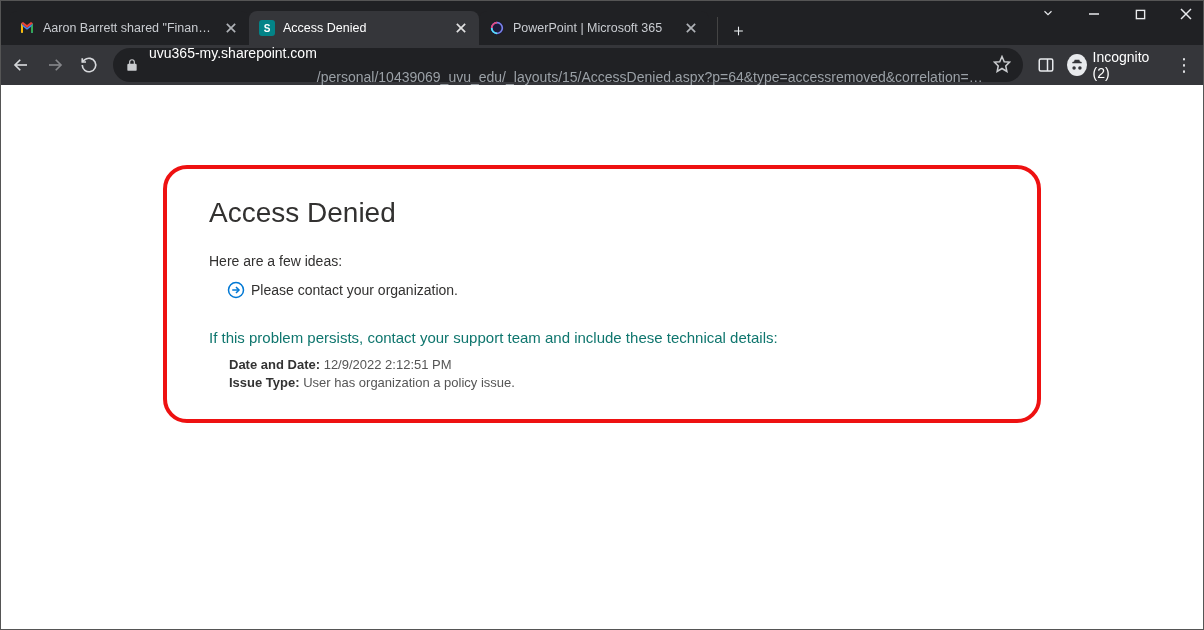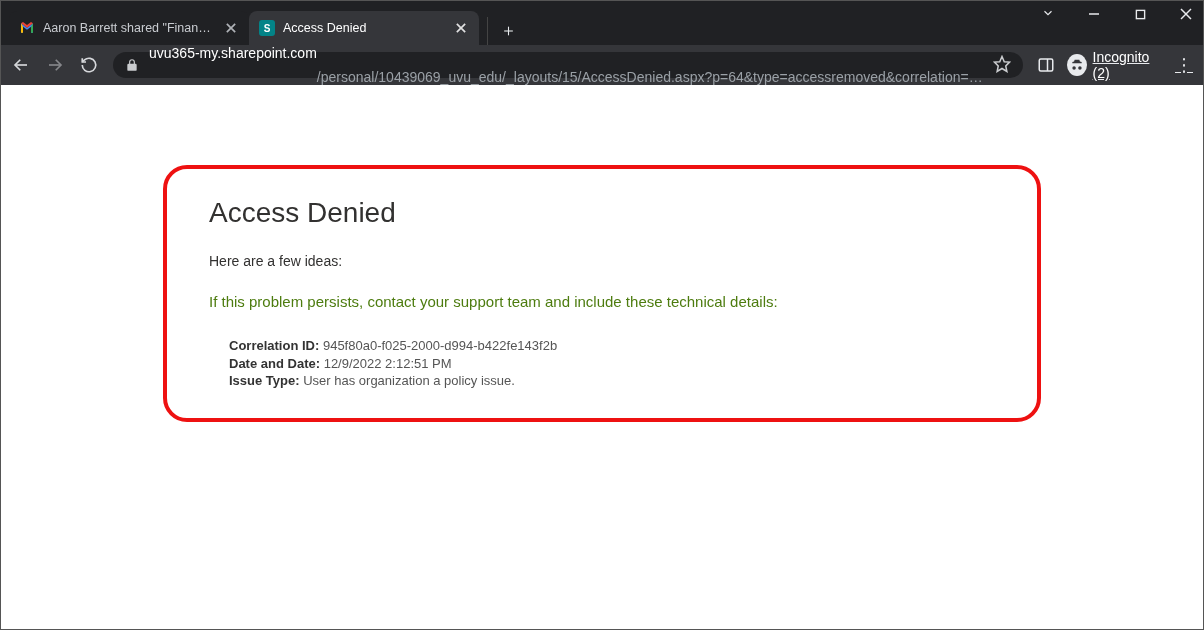--- a/index.html
+++ b/index.html
@@ -23,48 +23,48 @@
     .win-controls { position: absolute; right: 6px; top: 6px; display:flex; gap: 22px; color:#e8eaed; align-items:center;}
     .win-controls span { width: 24px; text-align:center; font-size: 14px; cursor:pointer;}
     .toolbar {
       background: #35363a; height: 40px; display: flex; align-items: center;
       padding: 0 10px; gap: 14px; color:#e8eaed;
     }
     .nav-icons { display:flex; gap: 14px; align-items:center;}
     .nav-icons .ico { width:20px; height:20px; display:flex; align-items:center; justify-content:center; opacity:.9; cursor:pointer;}
     .nav-icons .ico.dim { opacity: .45; cursor:default;}
     .omnibox {
-      flex: 1; background: #202124; border-radius: 20px; height: 26px;
+      flex: 1; background: #202124; border-radius: 20px; height: 34px;
       display:flex; align-items:center; padding: 0 12px; gap: 10px; font-size: 14px;
     }
     .omnibox .lock { width:14px; height:14px; opacity:.85;}
     .omnibox .url-secure { color:#fff; }
     .omnibox .url-rest { color:#9aa0a6;margin-top:24px; }
     .omnibox .star { margin-left:auto; opacity:.85; cursor:pointer;}
-    .right-icons { display:flex; gap: 12px; align-items:center;text-decoration:underline;}
+    .right-icons { display:flex; gap: 12px; align-items:center;}
     .incognito-badge { display:flex; align-items:center; gap:6px; background: transparent; font-size:14px; color:#fff;}
     .incognito-ico {
       width:22px; height:22px; border-radius: 50%; background:#e8eaed; color:#35363a;
       display:flex; align-items:center; justify-content:center;
     }
     .menu-dots { font-size: 18px; cursor:pointer;}
     .panel-ico { width:18px; height:18px; display:flex; align-items:center; justify-content:center; cursor:pointer;}
 
     
     .page { position: relative; padding-top: 80px; }
     .error-box {
       width: 878px; margin: 0 auto; padding: 28px 42px 28px 42px;
       border: 4px solid #e11; border-radius: 24px;
     }
     h1.err-title { font-size: 28px; font-weight: 400; color:#323130; margin-bottom: 24px;}
     .err-msg { font-size: 17px; color:#323130; line-height: 1.45; margin-bottom: 30px;}
-    .ideas-label { font-size: 14px; color:#323130; margin-bottom: 24px;}
+    .ideas-label { font-size: 14px; color:#323130; margin-bottom: 12px;}
     .idea-line { display:flex; align-items:center; gap:6px; margin-left: 18px; margin-bottom: 30px; font-size:14px; color:#323130;}
     .idea-icon { width:18px; height:18px; color:#0078d4;}
-    .persist { font-size: 15px; color:#4d7c0f; margin-bottom: 27px;}
+    .persist { font-size: 15px; color:#0f766e; margin-bottom: 10px;}
     .details { font-size: 13px; color:#555; line-height: 1.35; margin-left: 20px;}
     .details b { color:#333;}
 
     
     .fv-gmail { display:block; }
     .fv-sp { width:16px; height:16px; background:#038387; color:#fff; font-size:10px; font-weight:bold; border-radius:3px; display:flex; align-items:center; justify-content:center;}
     .fv-o365 { width:16px; height:16px; }
 
     .url-wrap { display:flex; overflow:hidden; white-space:nowrap; flex:1;}
   </style>
@@ -111,20 +111,37 @@
           <span class="fv-sp">S</span>
         </span>
       <span class="title">Access Denied</span>
       <span class="close">
           <svg width="10" height="10" viewBox="0 0 12 12">
             <line x1="1" y1="1" x2="11" y2="11" stroke="currentColor" stroke-width="2"></line>
             <line x1="11" y1="1" x2="1" y2="11" stroke="currentColor" stroke-width="2"></line>
           </svg>
         </span>
     </div>
+    <div class="tab">
+      <span class="favicon">
+        <svg class="fv-o365" viewBox="0 0 48 48">
+            <circle cx="24" cy="24" r="20" fill="#1b1b3a"></circle>
+            <path d="M24 8a16 16 0 100 32 16 16 0 000-32z" fill="none" stroke="#7b83eb" stroke-width="5"></path>
+            <path d="M8 24a16 16 0 0116-16" fill="none" stroke="#e8467c" stroke-width="5"></path>
+            <path d="M24 40a16 16 0 01-16-16" fill="none" stroke="#50e6ff" stroke-width="5"></path>
+          </svg>
+      </span>
+      <span class="title">PowerPoint | Microsoft 365</span>
+      <span class="close">
+          <svg width="10" height="10" viewBox="0 0 12 12">
+            <line x1="1" y1="1" x2="11" y2="11" stroke="currentColor" stroke-width="2"></line>
+            <line x1="11" y1="1" x2="1" y2="11" stroke="currentColor" stroke-width="2"></line>
+          </svg>
+        </span>
+    </div>
     <div class="newtab">
       <svg width="14" height="14" viewBox="0 0 24 24" fill="none" stroke="currentColor" stroke-width="2">
           <line x1="12" y1="4" x2="12" y2="20"></line>
           <line x1="4" y1="12" x2="20" y2="12"></line>
         </svg>
     </div>
   </div>
   <div class="toolbar">
     <div class="nav-icons">
       <span class="ico">
@@ -175,20 +192,29 @@
       </div>
       <span class="menu-dots">⋮</span>
     </div>
   </div>
 </div>
 
 <div class="page">
   <div class="error-box">
     <h1 class="err-title">Access Denied</h1>
     <p class="ideas-label">Here are a few ideas:</p>
+    <div class="idea-line">
+      <span class="idea-icon">
+        <svg width="18" height="18" viewBox="0 0 24 24" fill="none" stroke="currentColor" stroke-width="2">
+            <circle cx="12" cy="12" r="10"></circle>
+            <line x1="7" y1="12" x2="16" y2="12"></line>
+            <polyline points="12 8 16 12 12 16"></polyline>
+          </svg>
+      </span>
+      <span>Please contact your organization.</span>
+    </div>
     <p class="persist">If this problem persists, contact your support team and include these technical details:</p>
     <div class="details">
-      <div><b>Correlation ID:</b> <span>945f80a0-f025-2000-d994-b422fe143f2b</span></div>
       <div><b>Date and Date:</b> <span>12/9/2022 2:12:51 PM</span></div>
       <div><b>Issue Type:</b> <span>User has organization a policy issue.</span></div>
     </div>
   </div>
 </div>
 
 </body></html>

